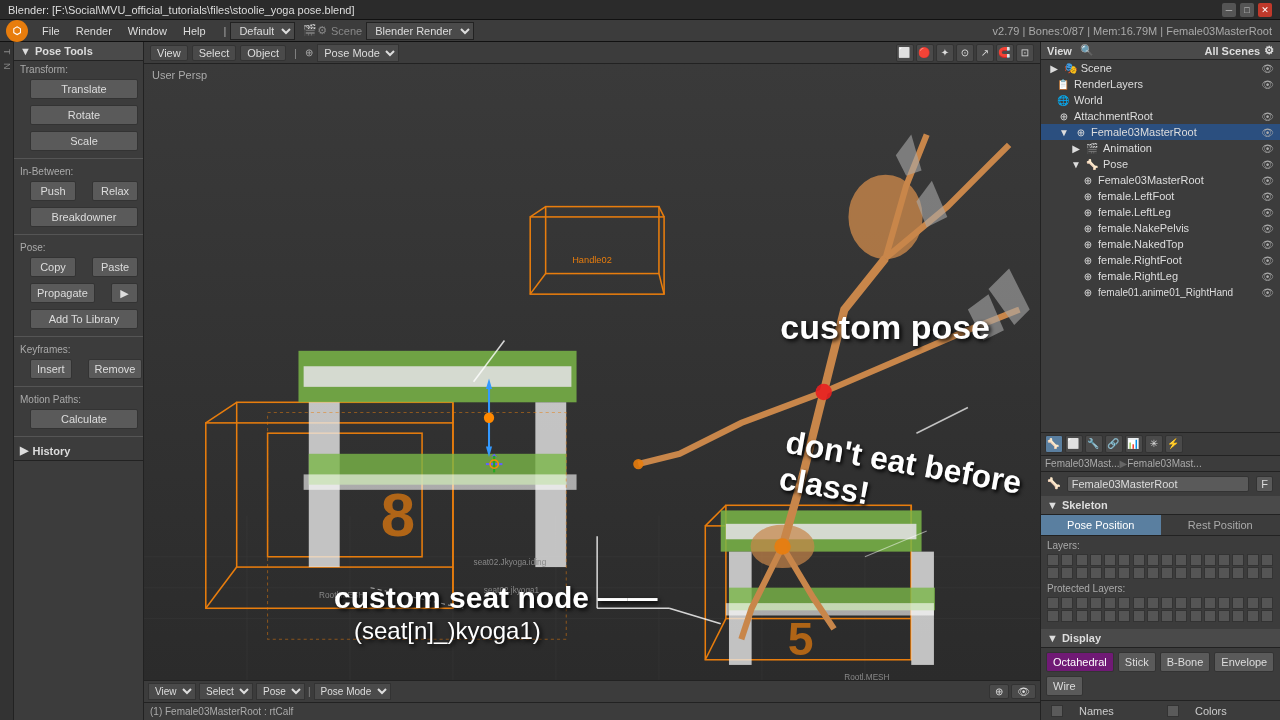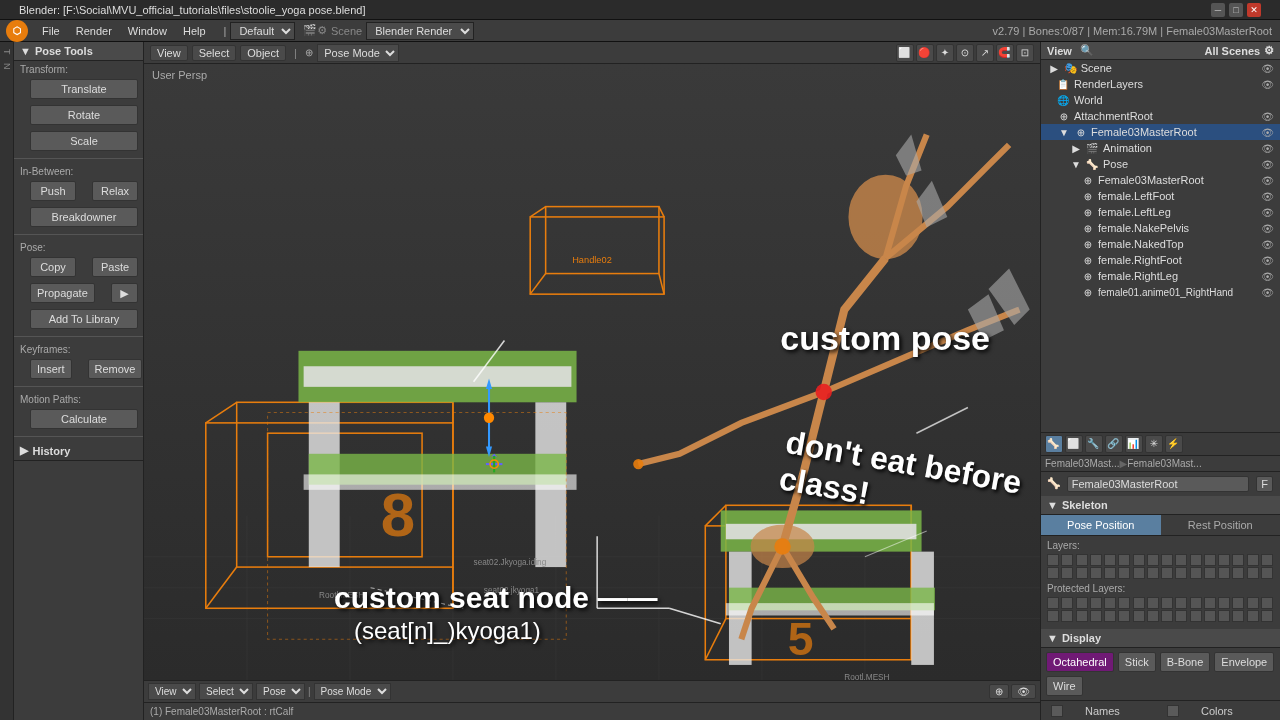--- a/index.html
+++ b/index.html
@@ -13,21 +13,21 @@
       color: #ccc;
     }
 
     
     #title-bar {
       height: 20px;
       background: #2b2b2b;
       display: flex;
       align-items: center;
       justify-content: space-between;
-      padding: 0 19px;
+      padding: 0 8px;
       border-bottom: 1px solid #111;
     }
     #title-bar .title-text { font-size: 11px; color: #ddd; }
     #title-bar .window-controls { display: flex; gap: 4px; }
     #title-bar .win-btn {
       width: 14px; height: 14px;
       border-radius: 2px;
       cursor: pointer;
       font-size: 9px;
       display: flex; align-items: center; justify-content: center;
@@ -176,21 +176,21 @@
       top: 150px;
       left: 170px;
       font-family: 'Comic Sans MS', cursive, sans-serif;
       font-size: 38px;
       font-weight: bold;
       color: white;
       text-shadow: 2px 2px 4px #000;
     }
     .annot-custom-pose {
       position: absolute;
-      top: 255px;
+      top: 244px;
       right: 50px;
       font-family: 'Comic Sans MS', cursive, sans-serif;
       font-size: 34px;
       font-weight: bold;
       color: white;
       text-shadow: 2px 2px 4px #000;
     }
     .annot-dont-eat {
       position: absolute;
       top: 380px;
@@ -347,21 +347,21 @@
     .layer-cell {
       width: 12px;
       height: 12px;
       background: #555;
       border: 1px solid #333;
       cursor: pointer;
     }
     .display-option {
       display: flex;
       align-items: center;
-      gap: 22px;
+      gap: 16px;
       padding: 1px 6px;
       font-size: 11px;
     }
     .checkbox {
       width: 12px;
       height: 12px;
       background: #5a5a5a;
       border: 1px solid #333;
       display: inline-flex;
       align-items: center;

